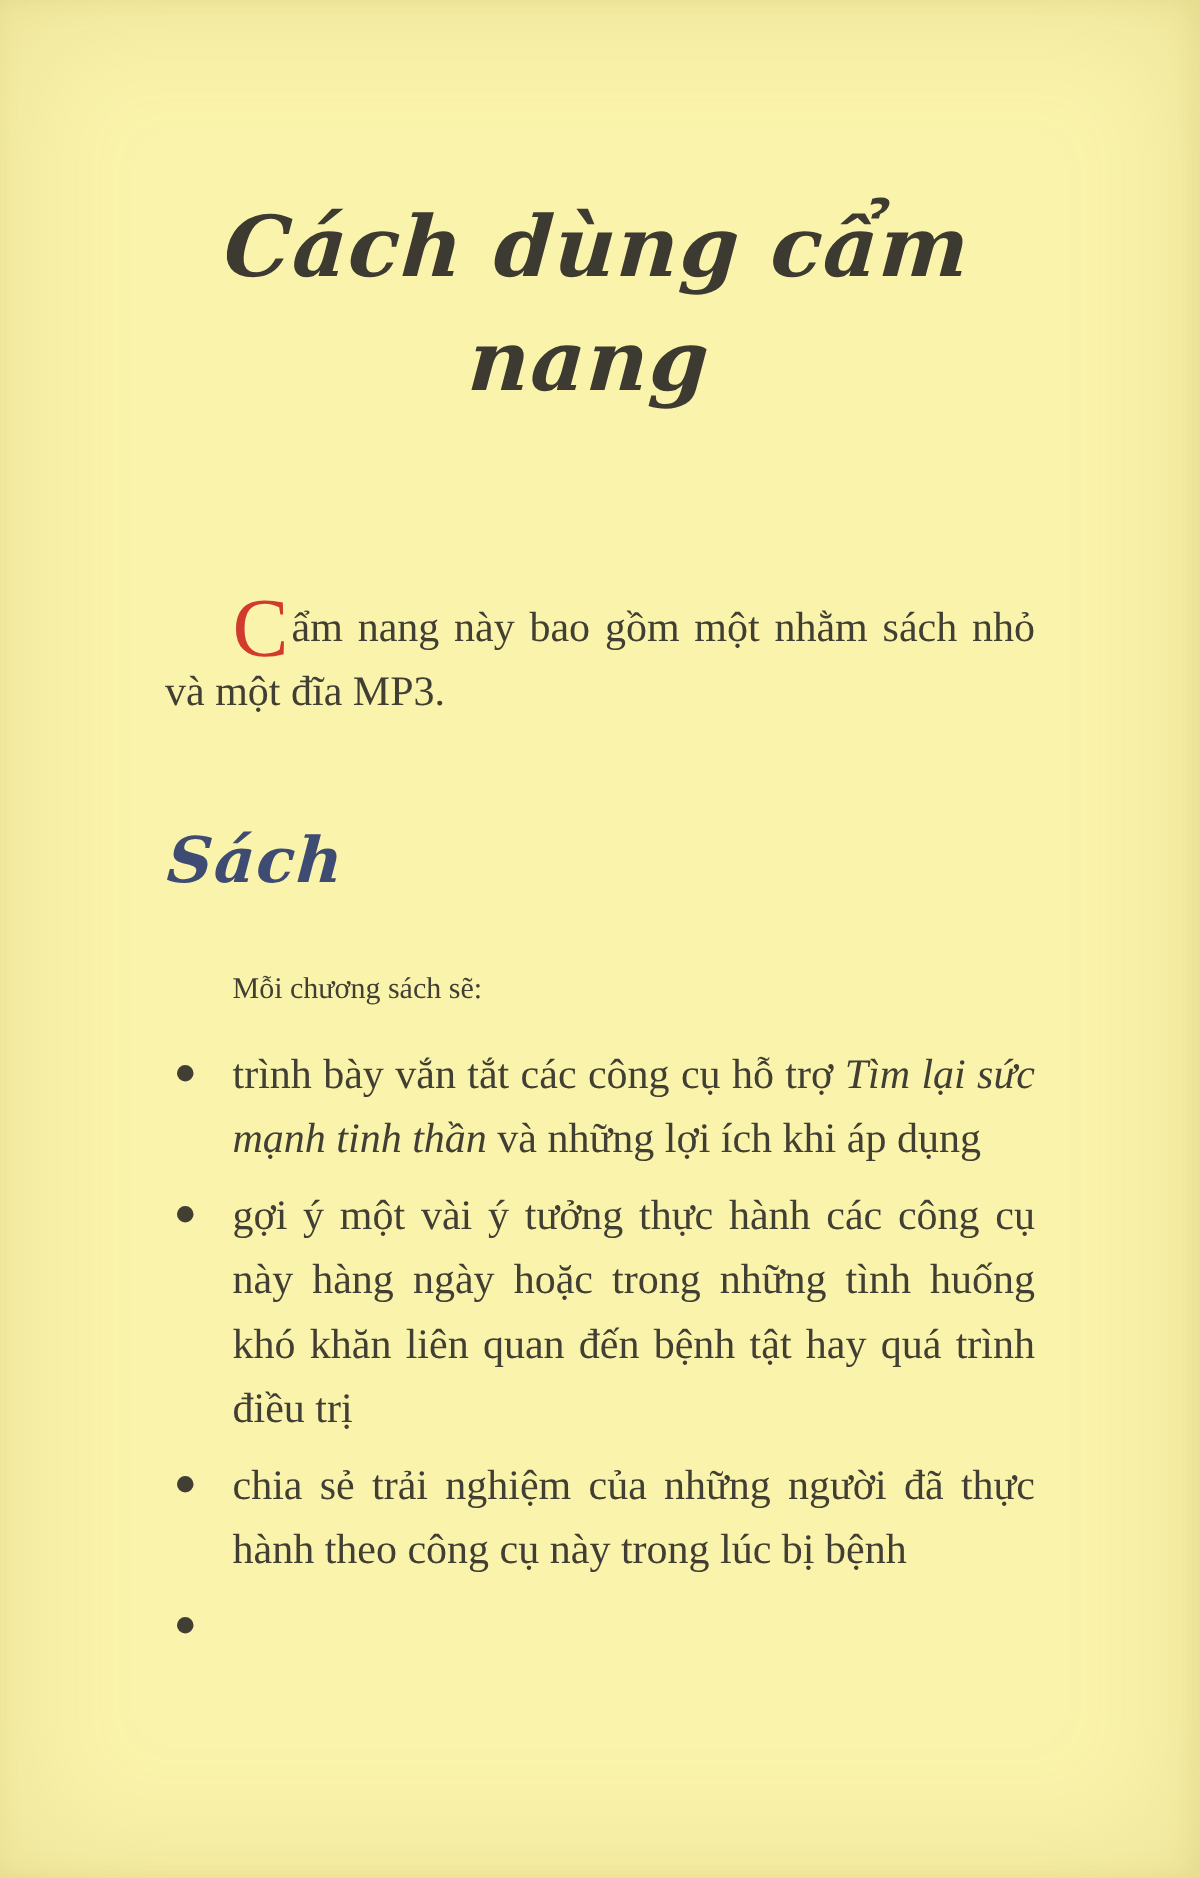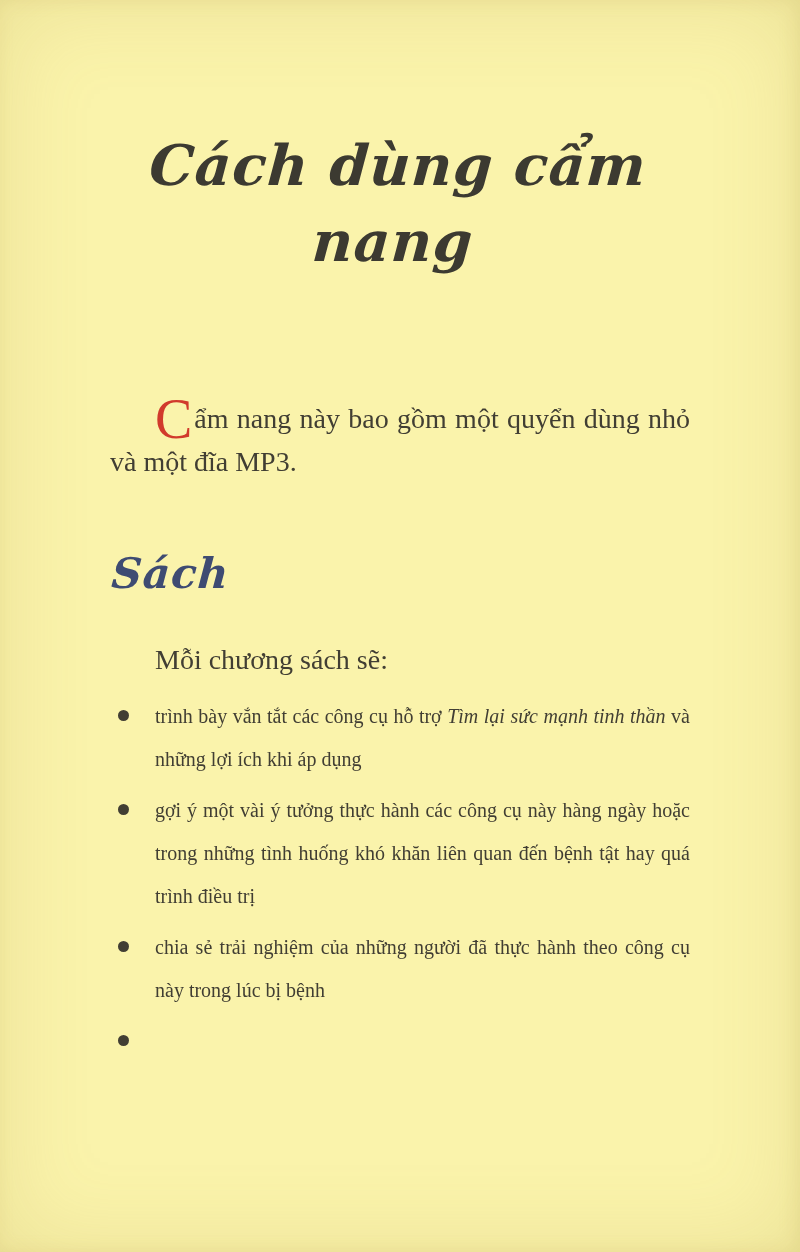--- a/index.html
+++ b/index.html
@@ -55,33 +55,33 @@
     font-style: italic;
     font-weight: bold;
     font-size: 42px;
     color: #3e4b72;
     letter-spacing: 1px;
     transform: skewX(-4deg);
     transform-origin: left bottom;
   }
   .lead {
     margin: 40px 0 0 45px;
-    font-size: 28px;
+    font-size: 20px;
     line-height: 43px;
   }
   ul.bullets {
     list-style: none;
     margin: 14px 0 0 0;
     padding: 0;
   }
   ul.bullets li {
     position: relative;
     padding-left: 45px;
     margin-top: 8px;
-    font-size: 20px;
+    font-size: 28px;
     line-height: 43px;
     text-align: justify;
   }
   .bullet-dot {
     position: absolute;
     left: 8px;
     top: 15px;
     width: 11px;
     height: 11px;
     border-radius: 50%;
@@ -89,21 +89,21 @@
   }
   em.ital { font-style: italic; }
 </style>
 </head>
 <body>
 
 <div class="page">
 
   <h1 class="chapter-title">Cách dùng cẩm nang</h1>
 
-  <p class="intro"><span class="dropcap">C</span><span>ẩm nang này bao gồm một quyển dùng nhỏ và một đĩa MP3.</span></p>
+  <p class="intro"><span class="dropcap">C</span><span>ẩm nang này bao gồm một nhằm sách nhỏ và một đĩa MP3.</span></p>
 
   <h2 class="section-heading">Sách</h2>
 
   <p class="lead">Mỗi chương sách sẽ:</p>
 
   <ul class="bullets" id="bullet-list">
       <li><span class="bullet-dot"></span><span><span>trình bày vắn tắt các công cụ hỗ trợ </span><em class="ital">Tìm lại sức mạnh tinh thần</em><span> và những lợi ích khi áp dụng</span></span></li>
       <li><span class="bullet-dot"></span><span><span>gợi ý một vài ý tưởng thực hành các công cụ này hàng ngày hoặc trong những tình huống khó khăn liên quan đến bệnh tật hay quá trình điều trị</span></span></li>
       <li><span class="bullet-dot"></span><span><span>chia sẻ trải nghiệm của những người đã thực hành theo công cụ này trong lúc bị bệnh</span></span></li>
       <li><span class="bullet-dot"></span></li>

